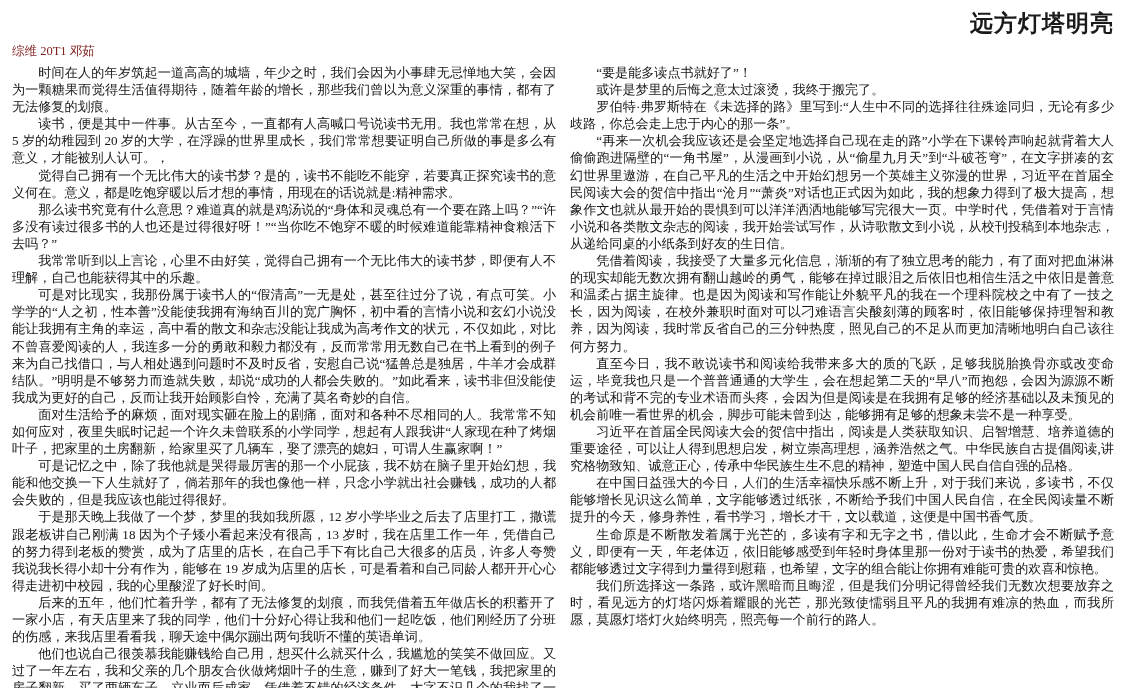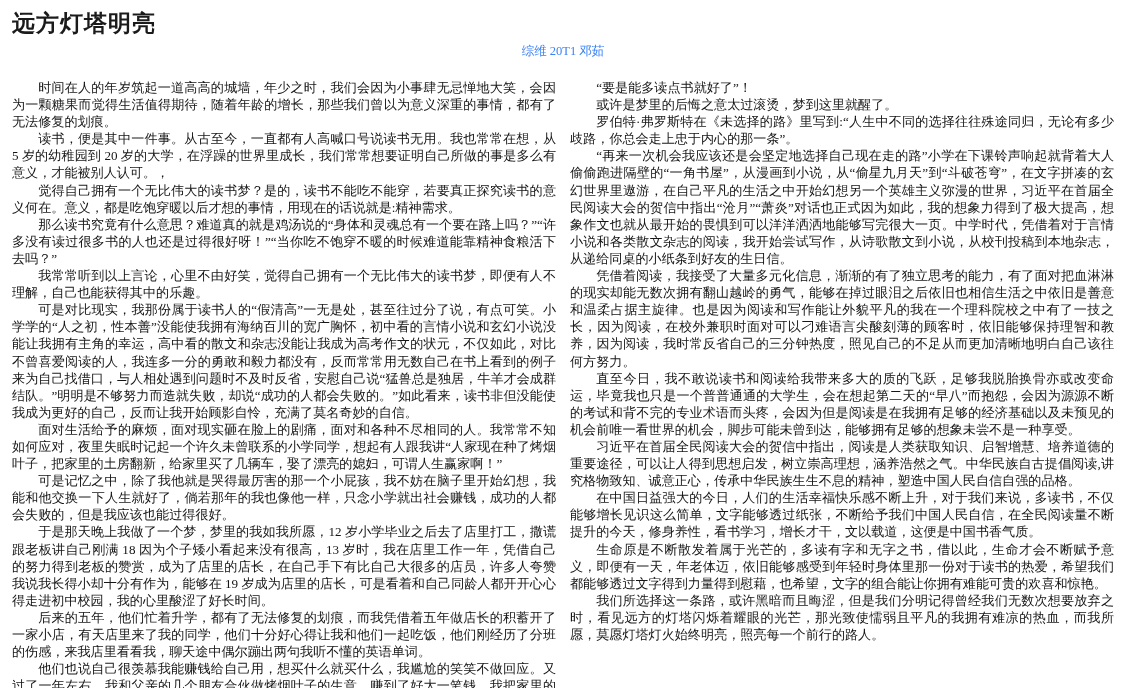--- a/index.html
+++ b/index.html
@@ -10,31 +10,31 @@
   }
   .page {
     width: 1124px;
     height: 688px;
     background: #ffffff;
     overflow: hidden;
     box-sizing: border-box;
     padding: 6px 10px 0 12px;
   }
   .title {
-    text-align: left;
+    text-align: right;
     font-size: 23px;
     font-weight: 700;
     margin: 2px 0 4px 0;
     letter-spacing: 1px;
   }
   .byline {
-    text-align: center;
+    text-align: left;
     font-size: 12.5px;
-    margin: 0 0 19px 0;
-    color: #3b82f6;
+    margin: 0 0 4px 0;
+    color: #7f1d1d;
   }
   .columns {
     display: flex;
     gap: 14px;
   }
   .column {
     flex: 1 1 0;
     min-width: 0;
     font-size: 13.1px;
     line-height: 17.1px;
@@ -61,21 +61,21 @@
         <p>我常常听到以上言论，心里不由好笑，觉得自己拥有一个无比伟大的读书梦，即便有人不理解，自己也能获得其中的乐趣。</p>
         <p>可是对比现实，我那份属于读书人的“假清高”一无是处，甚至往过分了说，有点可笑。小学学的“人之初，性本善”没能使我拥有海纳百川的宽广胸怀，初中看的言情小说和玄幻小说没能让我拥有主角的幸运，高中看的散文和杂志没能让我成为高考作文的状元，不仅如此，对比不曾喜爱阅读的人，我连多一分的勇敢和毅力都没有，反而常常用无数自己在书上看到的例子来为自己找借口，与人相处遇到问题时不及时反省，安慰自己说“猛兽总是独居，牛羊才会成群结队。”明明是不够努力而造就失败，却说“成功的人都会失败的。”如此看来，读书非但没能使我成为更好的自己，反而让我开始顾影自怜，充满了莫名奇妙的自信。</p>
         <p>面对生活给予的麻烦，面对现实砸在脸上的剧痛，面对和各种不尽相同的人。我常常不知如何应对，夜里失眠时记起一个许久未曾联系的小学同学，想起有人跟我讲“人家现在种了烤烟叶子，把家里的土房翻新，给家里买了几辆车，娶了漂亮的媳妇，可谓人生赢家啊！”</p>
         <p>可是记忆之中，除了我他就是哭得最厉害的那一个小屁孩，我不妨在脑子里开始幻想，我能和他交换一下人生就好了，倘若那年的我也像他一样，只念小学就出社会赚钱，成功的人都会失败的，但是我应该也能过得很好。</p>
         <p>于是那天晚上我做了一个梦，梦里的我如我所愿，12 岁小学毕业之后去了店里打工，撒谎跟老板讲自己刚满 18 因为个子矮小看起来没有很高，13 岁时，我在店里工作一年，凭借自己的努力得到老板的赞赏，成为了店里的店长，在自己手下有比自己大很多的店员，许多人夸赞我说我长得小却十分有作为，能够在 19 岁成为店里的店长，可是看着和自己同龄人都开开心心得走进初中校园，我的心里酸涩了好长时间。</p>
         <p>后来的五年，他们忙着升学，都有了无法修复的划痕，而我凭借着五年做店长的积蓄开了一家小店，有天店里来了我的同学，他们十分好心得让我和他们一起吃饭，他们刚经历了分班的伤感，来我店里看看我，聊天途中偶尔蹦出两句我听不懂的英语单词。</p>
         <p>他们也说自己很羡慕我能赚钱给自己用，想买什么就买什么，我尴尬的笑笑不做回应。又过了一年左右，我和父亲的几个朋友合伙做烤烟叶子的生意，赚到了好大一笔钱，我把家里的房子翻新，买了两辆车子，立业而后成家，凭借着不错的经济条件，大字不识几个的我找了一个英俊潇洒、文化程度不亚于所谓学霸的老公，往后又过了几年时间，我们有了一个孩子，后来一转眼，小孩小学毕业，可是他和我那时候太不同了。互联网的发展使他接收了太多我不知道的新鲜事物，他开始嫌弃我什么都不懂，和我的关系越来越疏远。</p>
       </div>
     <div class="column">
         <p>“要是能多读点书就好了”！</p>
-        <p>或许是梦里的后悔之意太过滚烫，梦到这里就醒了。</p>
+        <p>或许是梦里的后悔之意太过滚烫，我终于搬完了。</p>
         <p>罗伯特·弗罗斯特在《未选择的路》里写到:“人生中不同的选择往往殊途同归，无论有多少歧路，你总会走上忠于内心的那一条”。</p>
         <p>“再来一次机会我应该还是会坚定地选择自己现在走的路”小学在下课铃声响起就背着大人偷偷跑进隔壁的“一角书屋”，从漫画到小说，从“偷星九月天”到“斗破苍穹”，在文字拼凑的玄幻世界里遨游，在自己平凡的生活之中开始幻想另一个英雄主义弥漫的世界，习近平在首届全民阅读大会的贺信中指出“沧月”“萧炎”对话也正式因为如此，我的想象力得到了极大提高，想象作文也就从最开始的畏惧到可以洋洋洒洒地能够写完很大一页。中学时代，凭借着对于言情小说和各类散文杂志的阅读，我开始尝试写作，从诗歌散文到小说，从校刊投稿到本地杂志，从递给同桌的小纸条到好友的生日信。</p>
         <p>凭借着阅读，我接受了大量多元化信息，渐渐的有了独立思考的能力，有了面对把血淋淋的现实却能无数次拥有翻山越岭的勇气，能够在掉过眼泪之后依旧也相信生活之中依旧是善意和温柔占据主旋律。也是因为阅读和写作能让外貌平凡的我在一个理科院校之中有了一技之长，因为阅读，在校外兼职时面对可以刁难语言尖酸刻薄的顾客时，依旧能够保持理智和教养，因为阅读，我时常反省自己的三分钟热度，照见自己的不足从而更加清晰地明白自己该往何方努力。</p>
         <p>直至今日，我不敢说读书和阅读给我带来多大的质的飞跃，足够我脱胎换骨亦或改变命运，毕竟我也只是一个普普通通的大学生，会在想起第二天的“早八”而抱怨，会因为源源不断的考试和背不完的专业术语而头疼，会因为但是阅读是在我拥有足够的经济基础以及未预见的机会前唯一看世界的机会，脚步可能未曾到达，能够拥有足够的想象未尝不是一种享受。</p>
         <p>习近平在首届全民阅读大会的贺信中指出，阅读是人类获取知识、启智增慧、培养道德的重要途径，可以让人得到思想启发，树立崇高理想，涵养浩然之气。中华民族自古提倡阅读,讲究格物致知、诚意正心，传承中华民族生生不息的精神，塑造中国人民自信自强的品格。</p>
         <p>在中国日益强大的今日，人们的生活幸福快乐感不断上升，对于我们来说，多读书，不仅能够增长见识这么简单，文字能够透过纸张，不断给予我们中国人民自信，在全民阅读量不断提升的今天，修身养性，看书学习，增长才干，文以载道，这便是中国书香气质。</p>
         <p>生命原是不断散发着属于光芒的，多读有字和无字之书，借以此，生命才会不断赋予意义，即便有一天，年老体迈，依旧能够感受到年轻时身体里那一份对于读书的热爱，希望我们都能够透过文字得到力量得到慰藉，也希望，文字的组合能让你拥有难能可贵的欢喜和惊艳。</p>
         <p>我们所选择这一条路，或许黑暗而且晦涩，但是我们分明记得曾经我们无数次想要放弃之时，看见远方的灯塔闪烁着耀眼的光芒，那光致使懦弱且平凡的我拥有难凉的热血，而我所愿，莫愿灯塔灯火始终明亮，照亮每一个前行的路人。</p>
       </div>
   </div>

